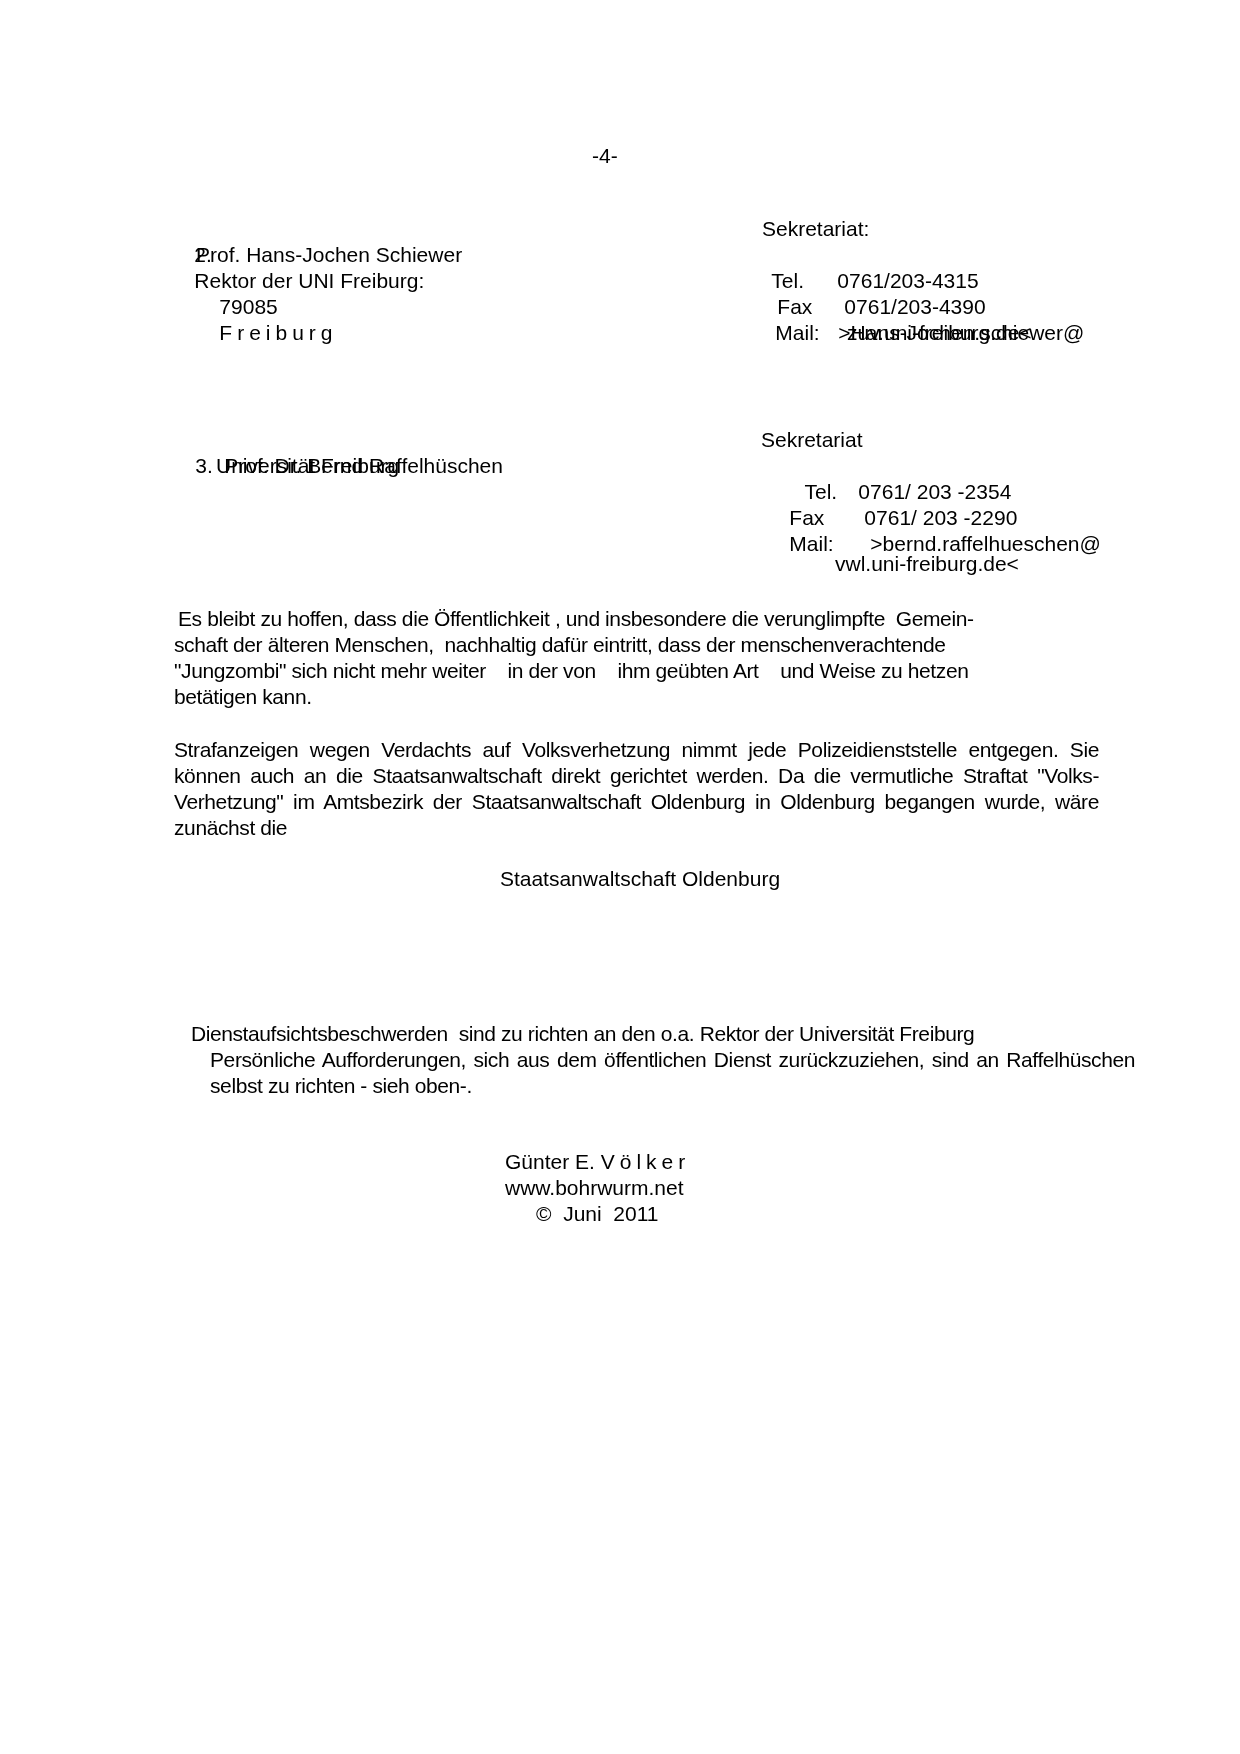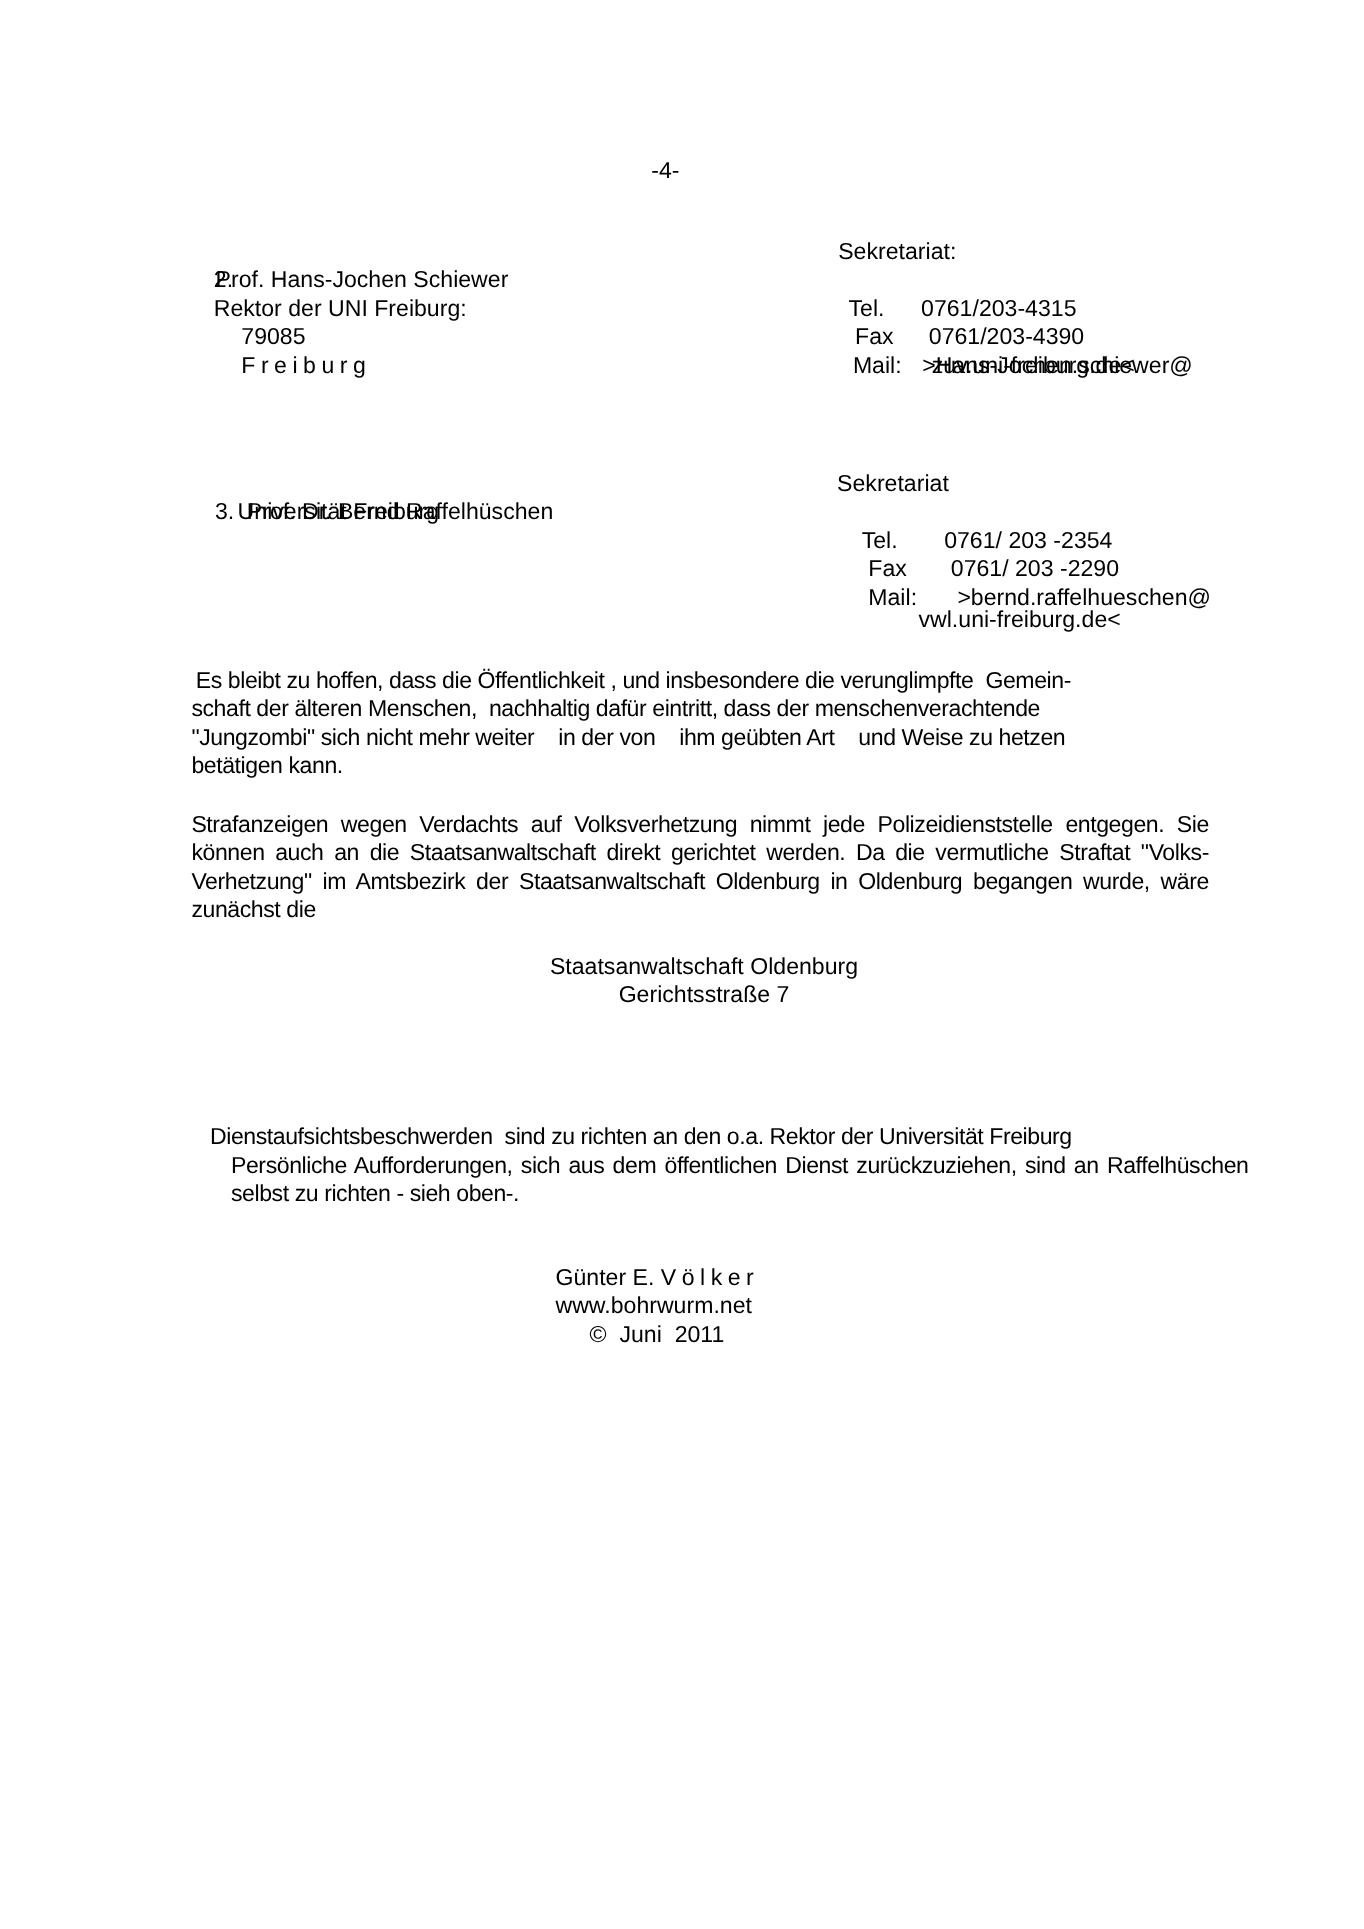--- a/index.html
+++ b/index.html
@@ -46,21 +46,21 @@
 </div>
 
 <div>
   <div class="abs" style="left:172px; top:427px;">
     <span style="display:inline-block;width:29px;">3.</span><span>Prof. Dr. Bernd </span><span class="b">Raffelhüsche</span><span>n</span>
   </div>
   <div class="abs" style="left:216px; top:453px;">Universität Freiburg</div>
 </div>
 <div>
   <div class="abs" style="left:761px; top:427px;">Sekretariat</div>
-  <div class="abs" style="left:760px; top:453px;">
+  <div class="abs" style="left:760px; top:453px;text-align:center;">
     <span style="display:inline-block;width:75px;">Tel.</span><span>0761/ 203 -2354</span>
   </div>
   <div class="abs" style="left:766px; top:479px;">
     <span style="display:inline-block;width:75px;">Fax</span><span>0761/ 203 -2290</span>
   </div>
   <div class="abs" style="left:766px; top:505px;">
     <span style="display:inline-block;width:81px;">Mail:</span><span>&gt;bernd.raffelhueschen@</span>
   </div>
   <div class="abs" style="left:835px; top:531px;margin-top:20px;">vwl.uni-freiburg.de&lt;</div>
 </div>
@@ -71,21 +71,20 @@
   <div class="abs" style="left:174px; top:658px;">"Jungzombi" sich nicht mehr weiter    in der von    ihm geübten Art    und Weise zu hetzen</div>
   <div class="abs" style="left:174px; top:684px;">betätigen kann.</div>
 </div>
 
 <div class="para justify narrow" style="left:174px; top:737px; width:925px;">
   <span class="b">Strafanzeigen</span><span> wegen Verdachts auf Volksverhetzung nimmt jede Polizeidienststelle entgegen. Sie können auch an die  Staatsanwaltschaft direkt gerichtet  werden.  Da die vermutliche Straftat "Volks-Verhetzung" im Amtsbezirk der Staatsanwaltschaft Oldenburg in Oldenburg begangen wurde, wäre zunächst die</span>
 </div>
 
 <div class="para center" style="left:430px; top:866px; width:420px;">
   <div>Staatsanwaltschaft Oldenburg</div>
-  <div>Gerichtsstraße 7</div>
 </div>
 
 <div class="abs narrow" style="left:180px; top:995px;">
   <span class="b">Dienstaufsichtsbeschwerden</span><span>  sind zu richten an den o.a. Rektor der Universität Freiburg</span>
 </div>
 
 <div class="para justify narrow" style="left:174px; top:1047px; width:925px;margin-left:36px;">
   <span class="b">Persönliche Aufforderungen</span><span>, sich  aus  dem  öffentlichen  Dienst zurückzuziehen, sind an Raffelhüschen selbst zu richten - sieh oben-.</span>
 </div>
 

